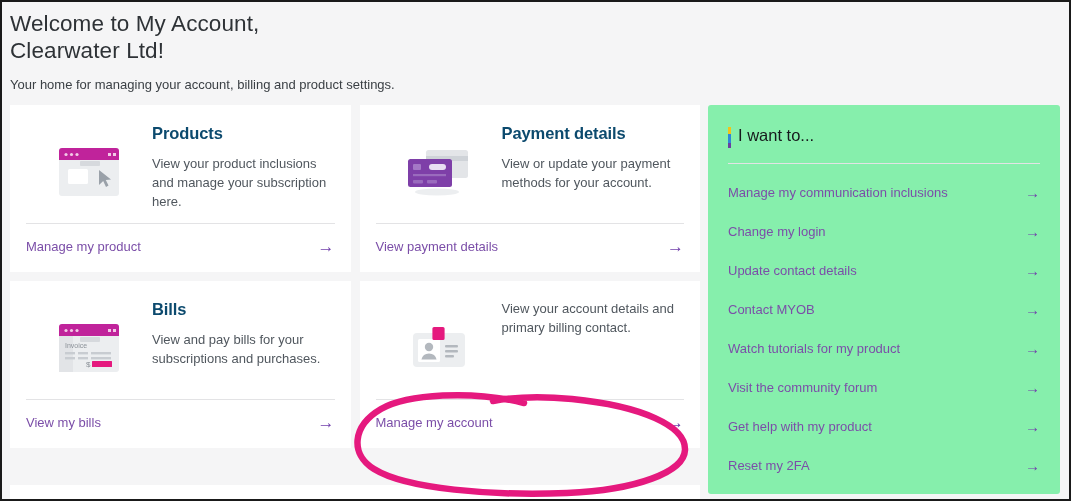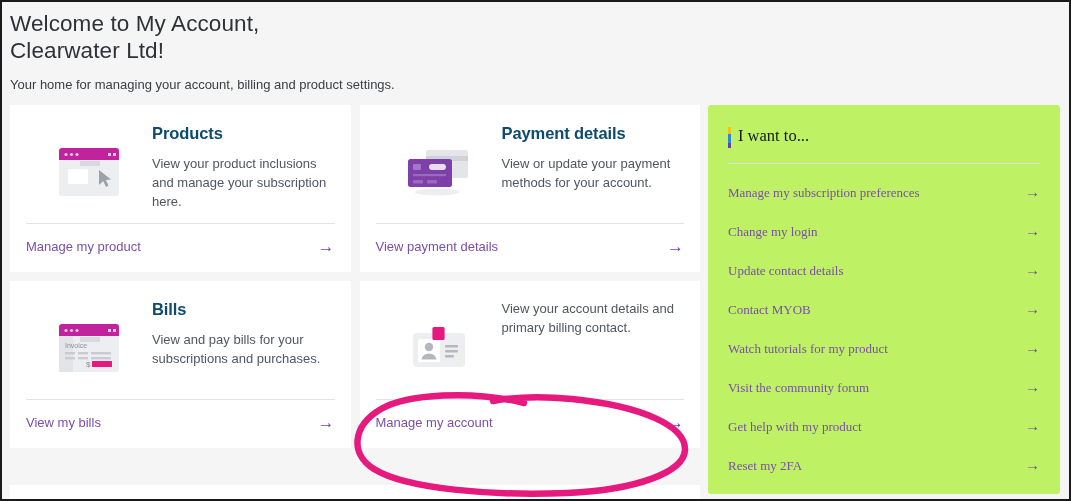--- a/index.html
+++ b/index.html
@@ -133,26 +133,25 @@
     line-height: 17px;
     font-weight: 700;
     cursor: pointer;
     user-select: none;
   }
 
   
   .sidebar {
     flex: 0 0 352px;
     width: 352px;
-    background: #bef264;
+    background: #86efac;
     border-radius: 3px;
     padding: 0;
     min-height: 389px;
     box-sizing: border-box;
-    font-family: Liberation Serif, serif;
   }
   .sidebar-head {
     display: flex;
     align-items: flex-start;
     padding: 20px 20px 0 20px;
   }
   .accent-bar {
     width: 3px;
     height: 21px;
     margin-right: 7px;
@@ -363,21 +362,21 @@
 
       <div class="sidebar">
         <div class="sidebar-head">
           <div class="accent-bar"></div>
           <div class="sidebar-title">I want to...</div>
         </div>
         <div class="sidebar-divider"></div>
         <div class="sidebar-list">
 
           <div class="sidebar-link-row">
-            <span class="sidebar-link-text">Manage my subscription preferences</span>
+            <span class="sidebar-link-text">Manage my communication inclusions</span>
             <span class="sidebar-arrow">→</span>
           </div>
 
           <div class="sidebar-link-row">
             <span class="sidebar-link-text">Change my login</span>
             <span class="sidebar-arrow">→</span>
           </div>
 
           <div class="sidebar-link-row">
             <span class="sidebar-link-text">Update contact details</span>

